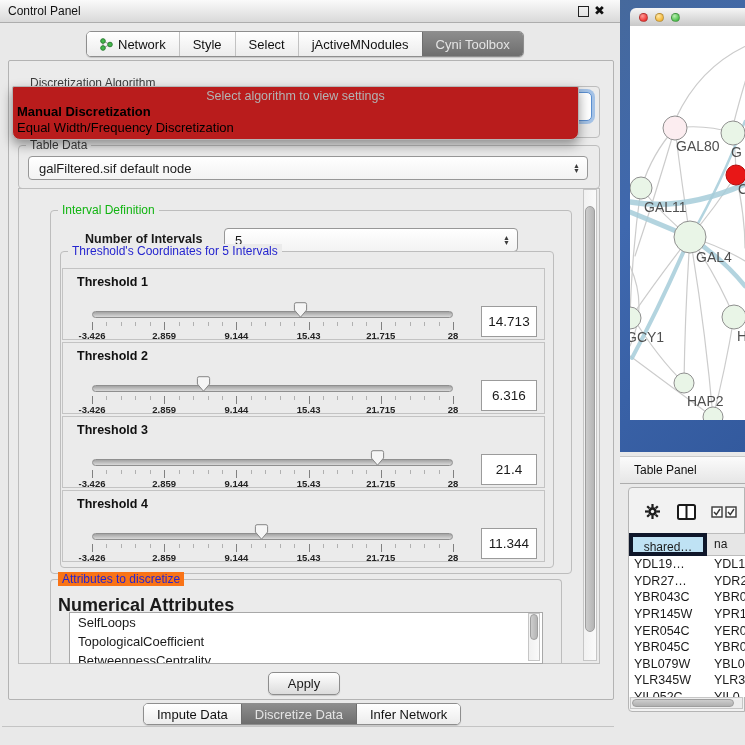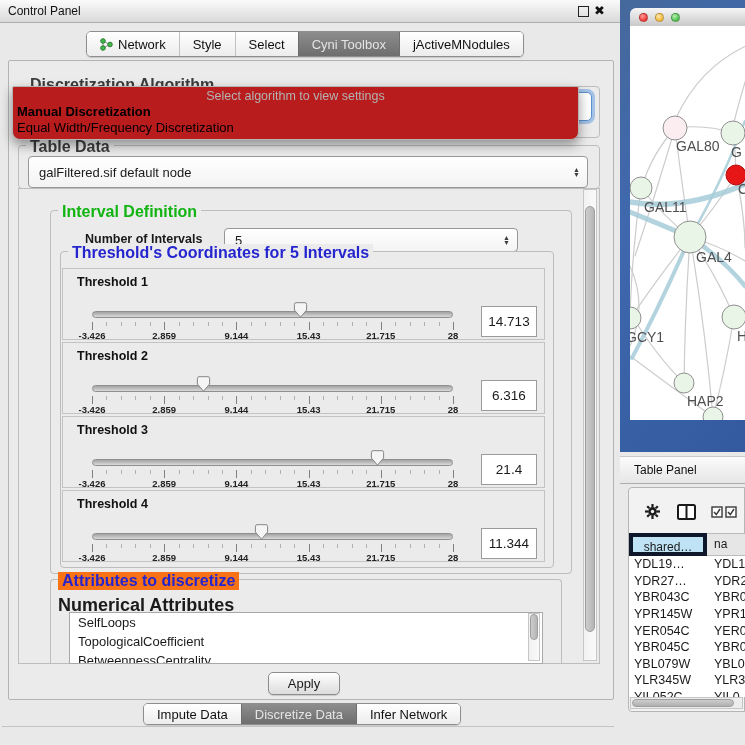--- a/index.html
+++ b/index.html
@@ -15,21 +15,21 @@
   .seg-control{display:inline-flex;align-items:stretch;border:1px solid #8e8e8e;border-radius:5px;
                overflow:hidden;background:#fdfdfd;box-shadow:0 1px 1px rgba(0,0,0,.15);}
   .seg{display:flex;align-items:center;gap:5px;padding:0 13px;font-size:13px;color:#111;
        border-left:1px solid #c2c2c2;background:linear-gradient(#ffffff,#ececec);}
   .seg:first-child{border-left:none;}
   .seg.sel{background:linear-gradient(#8d8d8d,#6e6e6e);color:#e4e4e4;border-left-color:#6e6e6e;}
   .seg.sel + .seg{border-left-color:#6e6e6e;}
   
   .panel{background:#ebebeb;border:1px solid #b3b3b3;border-radius:2px;}
   .groupbox{border:1px solid #bdbdbd;border-radius:4px;background:transparent;}
-  .group-label{position:absolute;background:#ebebeb;padding:0 4px;font-size:16px;font-weight:bold;
+  .group-label{position:absolute;background:#ebebeb;padding:0 4px;font-size:12px;font-weight:normal;
                white-space:nowrap;z-index:2;}
   .lbl-green{color:#12b412;}
   .lbl-blue{color:#2525cf;}
   .lbl-dark{color:#3c3c3c;}
   
   .combo{background:linear-gradient(#ffffff,#f3f3f3);border:1px solid #979797;border-radius:4px;
          display:flex;align-items:center;font-size:13px;padding-left:10px;box-sizing:border-box;}
   .combo .stepper{margin-left:auto;display:flex;flex-direction:column;align-items:center;
                   justify-content:center;font-size:7px;line-height:5.5px;color:#3c3c3c;padding-right:7px;}
   .combo-focus{background:#fff;border:1px solid #5b8fd0;border-radius:5px;
@@ -104,43 +104,43 @@
         <circle cx="10" cy="6.5" r="2.3" fill="#43b84c" stroke="#2d7d33"></circle>
       </svg>
       <span>Network</span>
     </div>
     <div class="seg">
       <span>Style</span>
     </div>
     <div class="seg">
       <span>Select</span>
     </div>
+    <div class="seg">
+      <span>jActiveMNodules</span>
+    </div>
     <div class="seg sel">
       <span>Cyni Toolbox</span>
-    </div>
-    <div class="seg">
-      <span>jActiveMNodules</span>
     </div>
   </div>
 
 <div class="abs panel" style="left:8px;top:60px;width:604px;height:638px;"></div>
 
 <div class="abs group-label lbl-dark" style="left:26px;top:76px;">Discretization Algorithm</div>
 <div class="abs groupbox" style="left:18px;top:86px;width:580px;height:50px;"></div>
 <div class="abs combo-focus" style="left:28px;top:92px;width:562px;height:27px;z-index:5;"></div>
 
 <div class="abs popup" style="left:12px;top:86px;width:565px;height:50px;">
   <div class="prompt">Select algorithm to view settings</div>
   <div class="opt sel">Manual Discretization</div>
   <div class="opt">Equal Width/Frequency Discretization</div>
 </div>
 
 <div class="abs group-label lbl-dark" style="left:26px;top:138px;">Table Data</div>
 <div class="abs groupbox" style="left:18px;top:145px;width:580px;height:42px;"></div>
-<div class="abs combo" style="left:28px;top:156px;width:560px;height:32px;">
+<div class="abs combo" style="left:28px;top:156px;width:560px;height:24px;">
   <span>galFiltered.sif default node</span>
   <span class="stepper">
       <span>▲</span>
       <span>▼</span>
     </span>
 </div>
 
 <div class="abs groupbox" style="left:18px;top:188px;width:580px;height:474px;border-radius:0;"></div>
 <div class="abs sb-track" style="left:583px;top:189px;width:14px;height:472px;"></div>
 <div class="abs sb-thumb" style="left:585px;top:206px;width:10px;height:426px;"></div>

